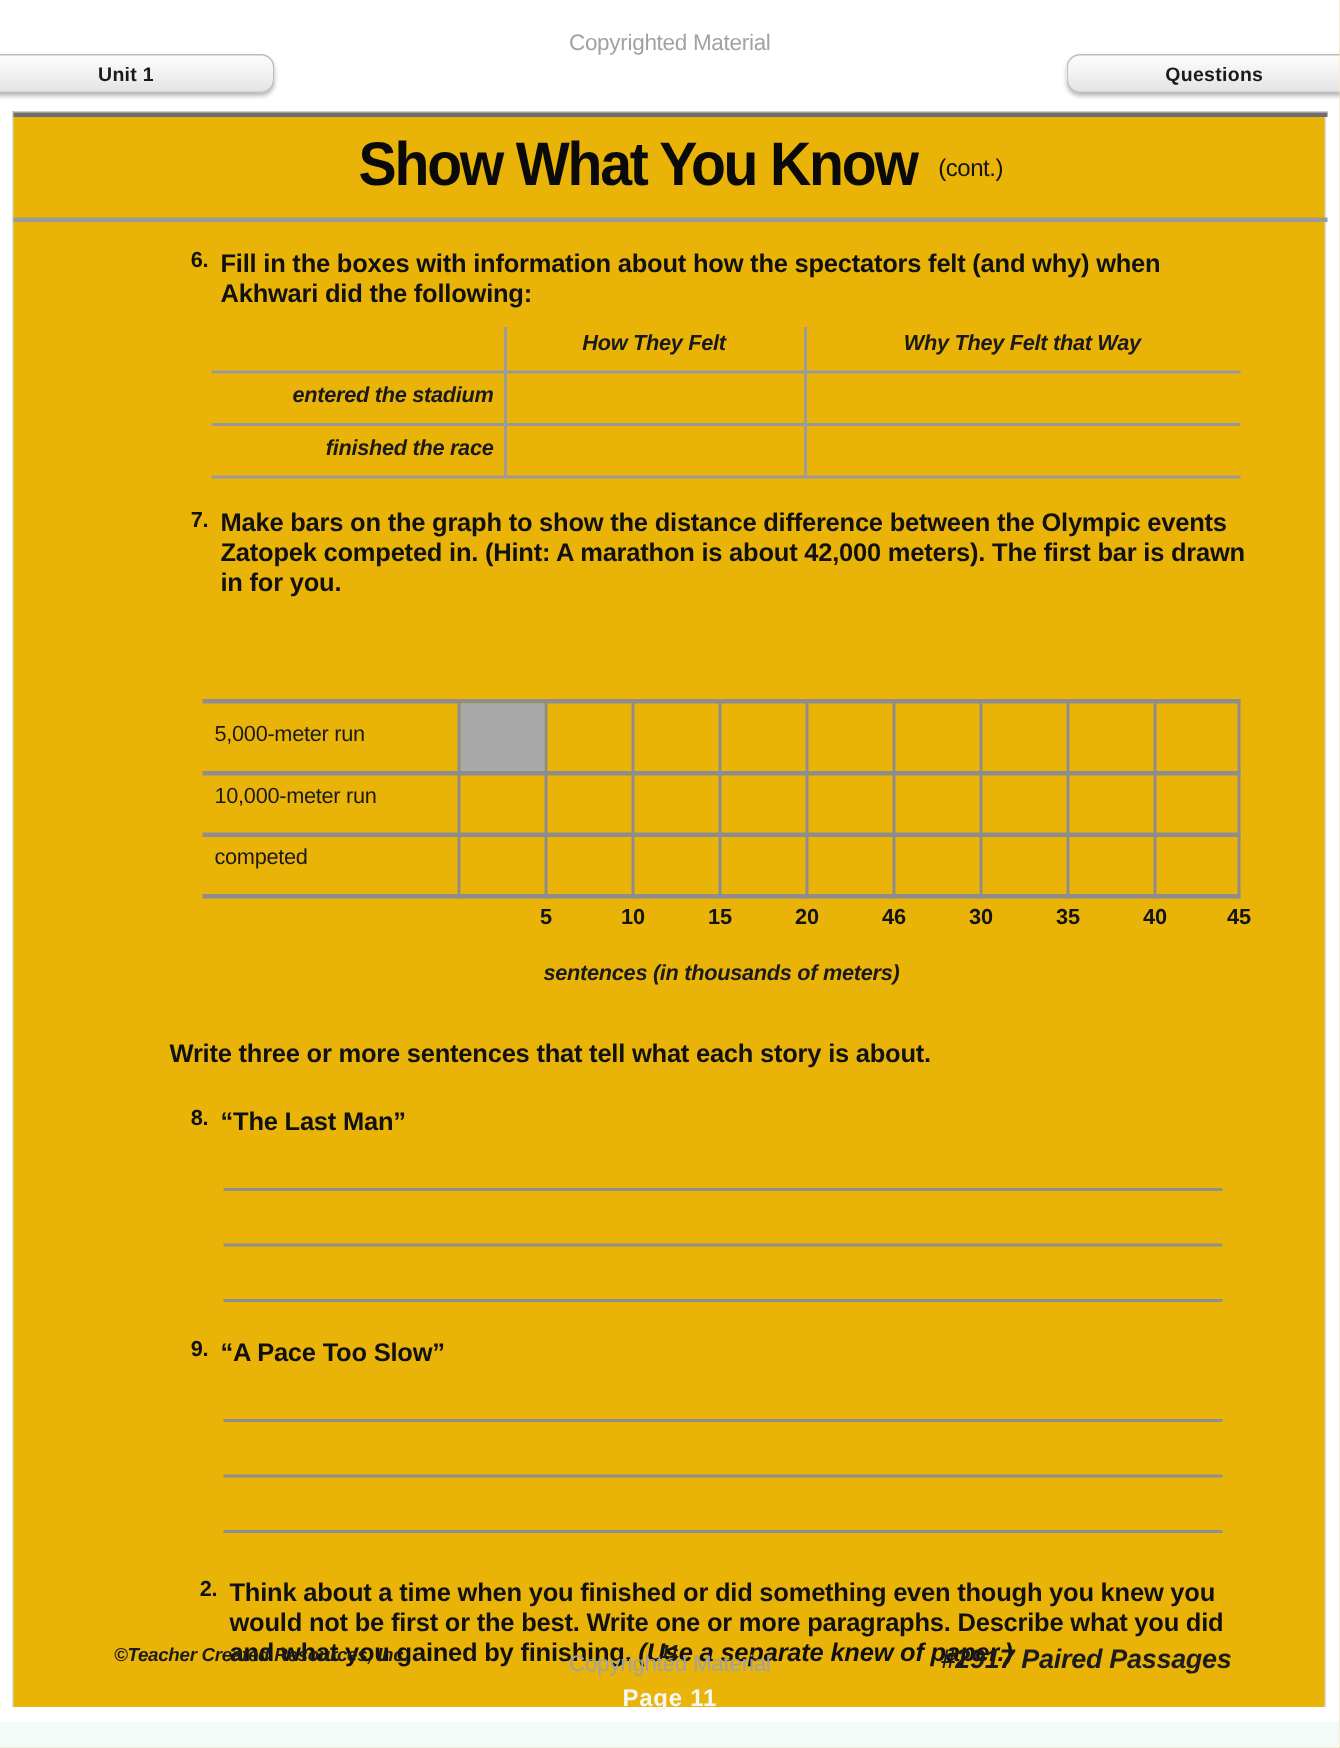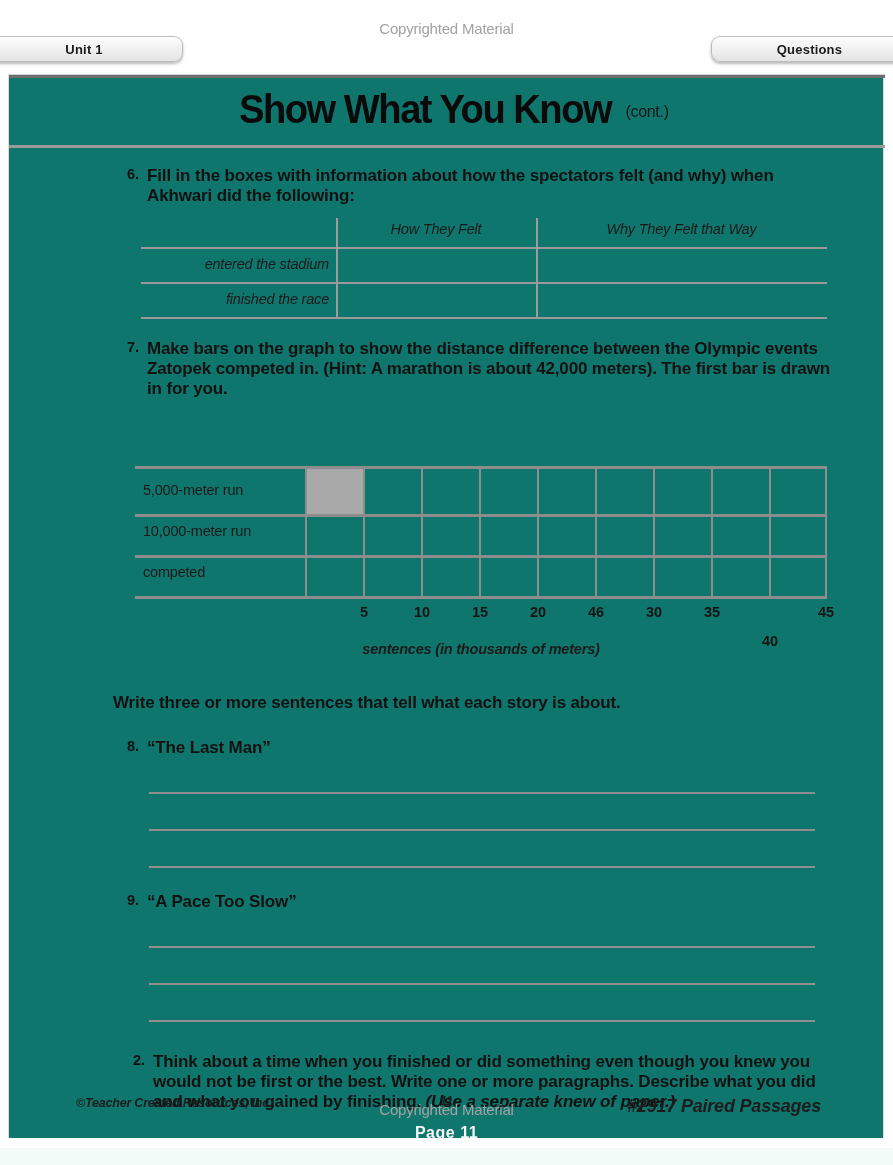--- a/index.html
+++ b/index.html
@@ -61,21 +61,21 @@
     border-right: none;
   }
 
   
   .sheet {
     position: absolute;
     top: 74px;
     left: 8px;
     width: 876px;
     height: 1064px;
-    background: #0f766e;
+    background: #eab308;
     border-left: 1px solid #d8ded8;
     border-right: 1px solid #d8ded8;
     box-sizing: border-box;
   }
 
   .rule-top {
     position: absolute;
     top: 0px;
     left: 0;
     width: 876px;
@@ -153,20 +153,21 @@
     font-weight: bold;
   }
 
   
   .felt-table {
     position: absolute;
     left: 132px;
     top: 52px;
     width: 686px;
     height: 103px;
+    font-weight: bold;
   }
   .ft-hline {
     position: absolute;
     left: 0;
     width: 686px;
     height: 2px;
     background: #999999;
   }
   .ft-vline {
     position: absolute;
@@ -397,21 +398,21 @@
       <div class="g-cell-border" style="left:634px; top:0px; height:133px;"></div>
       <div class="g-cell-border" style="left:690px; top:0px; height:133px;"></div>
 
       <div class="g-tick" style="left:200px; top:138px;">5</div>
       <div class="g-tick" style="left:258px; top:138px;">10</div>
       <div class="g-tick" style="left:316px; top:138px;">15</div>
       <div class="g-tick" style="left:374px; top:138px;">20</div>
       <div class="g-tick" style="left:432px; top:138px;">46</div>
       <div class="g-tick" style="left:490px; top:138px;">30</div>
       <div class="g-tick" style="left:548px; top:138px;">35</div>
-      <div class="g-tick" style="left:606px; top:138px;margin-top:29px;">40</div>
+      <div class="g-tick" style="left:606px; top:138px;">40</div>
       <div class="g-tick" style="left:662px; top:138px;">45</div>
 
       <div class="g-axislabel" style="top:175px;">sentences (in thousands of meters)</div>
     </div>
 
     <div class="q-text" style="position:absolute; top:527px; left:104px; width:700px;">Write three or more sentences that tell what each story is about.</div>
 
     <div class="q" style="top:572px; left:104px; width:700px;">
       <div class="q-num" style="width:26px; margin-right:8px;">8.</div>
       <div class="q-text" style="width:660px;">“The Last Man”</div>

